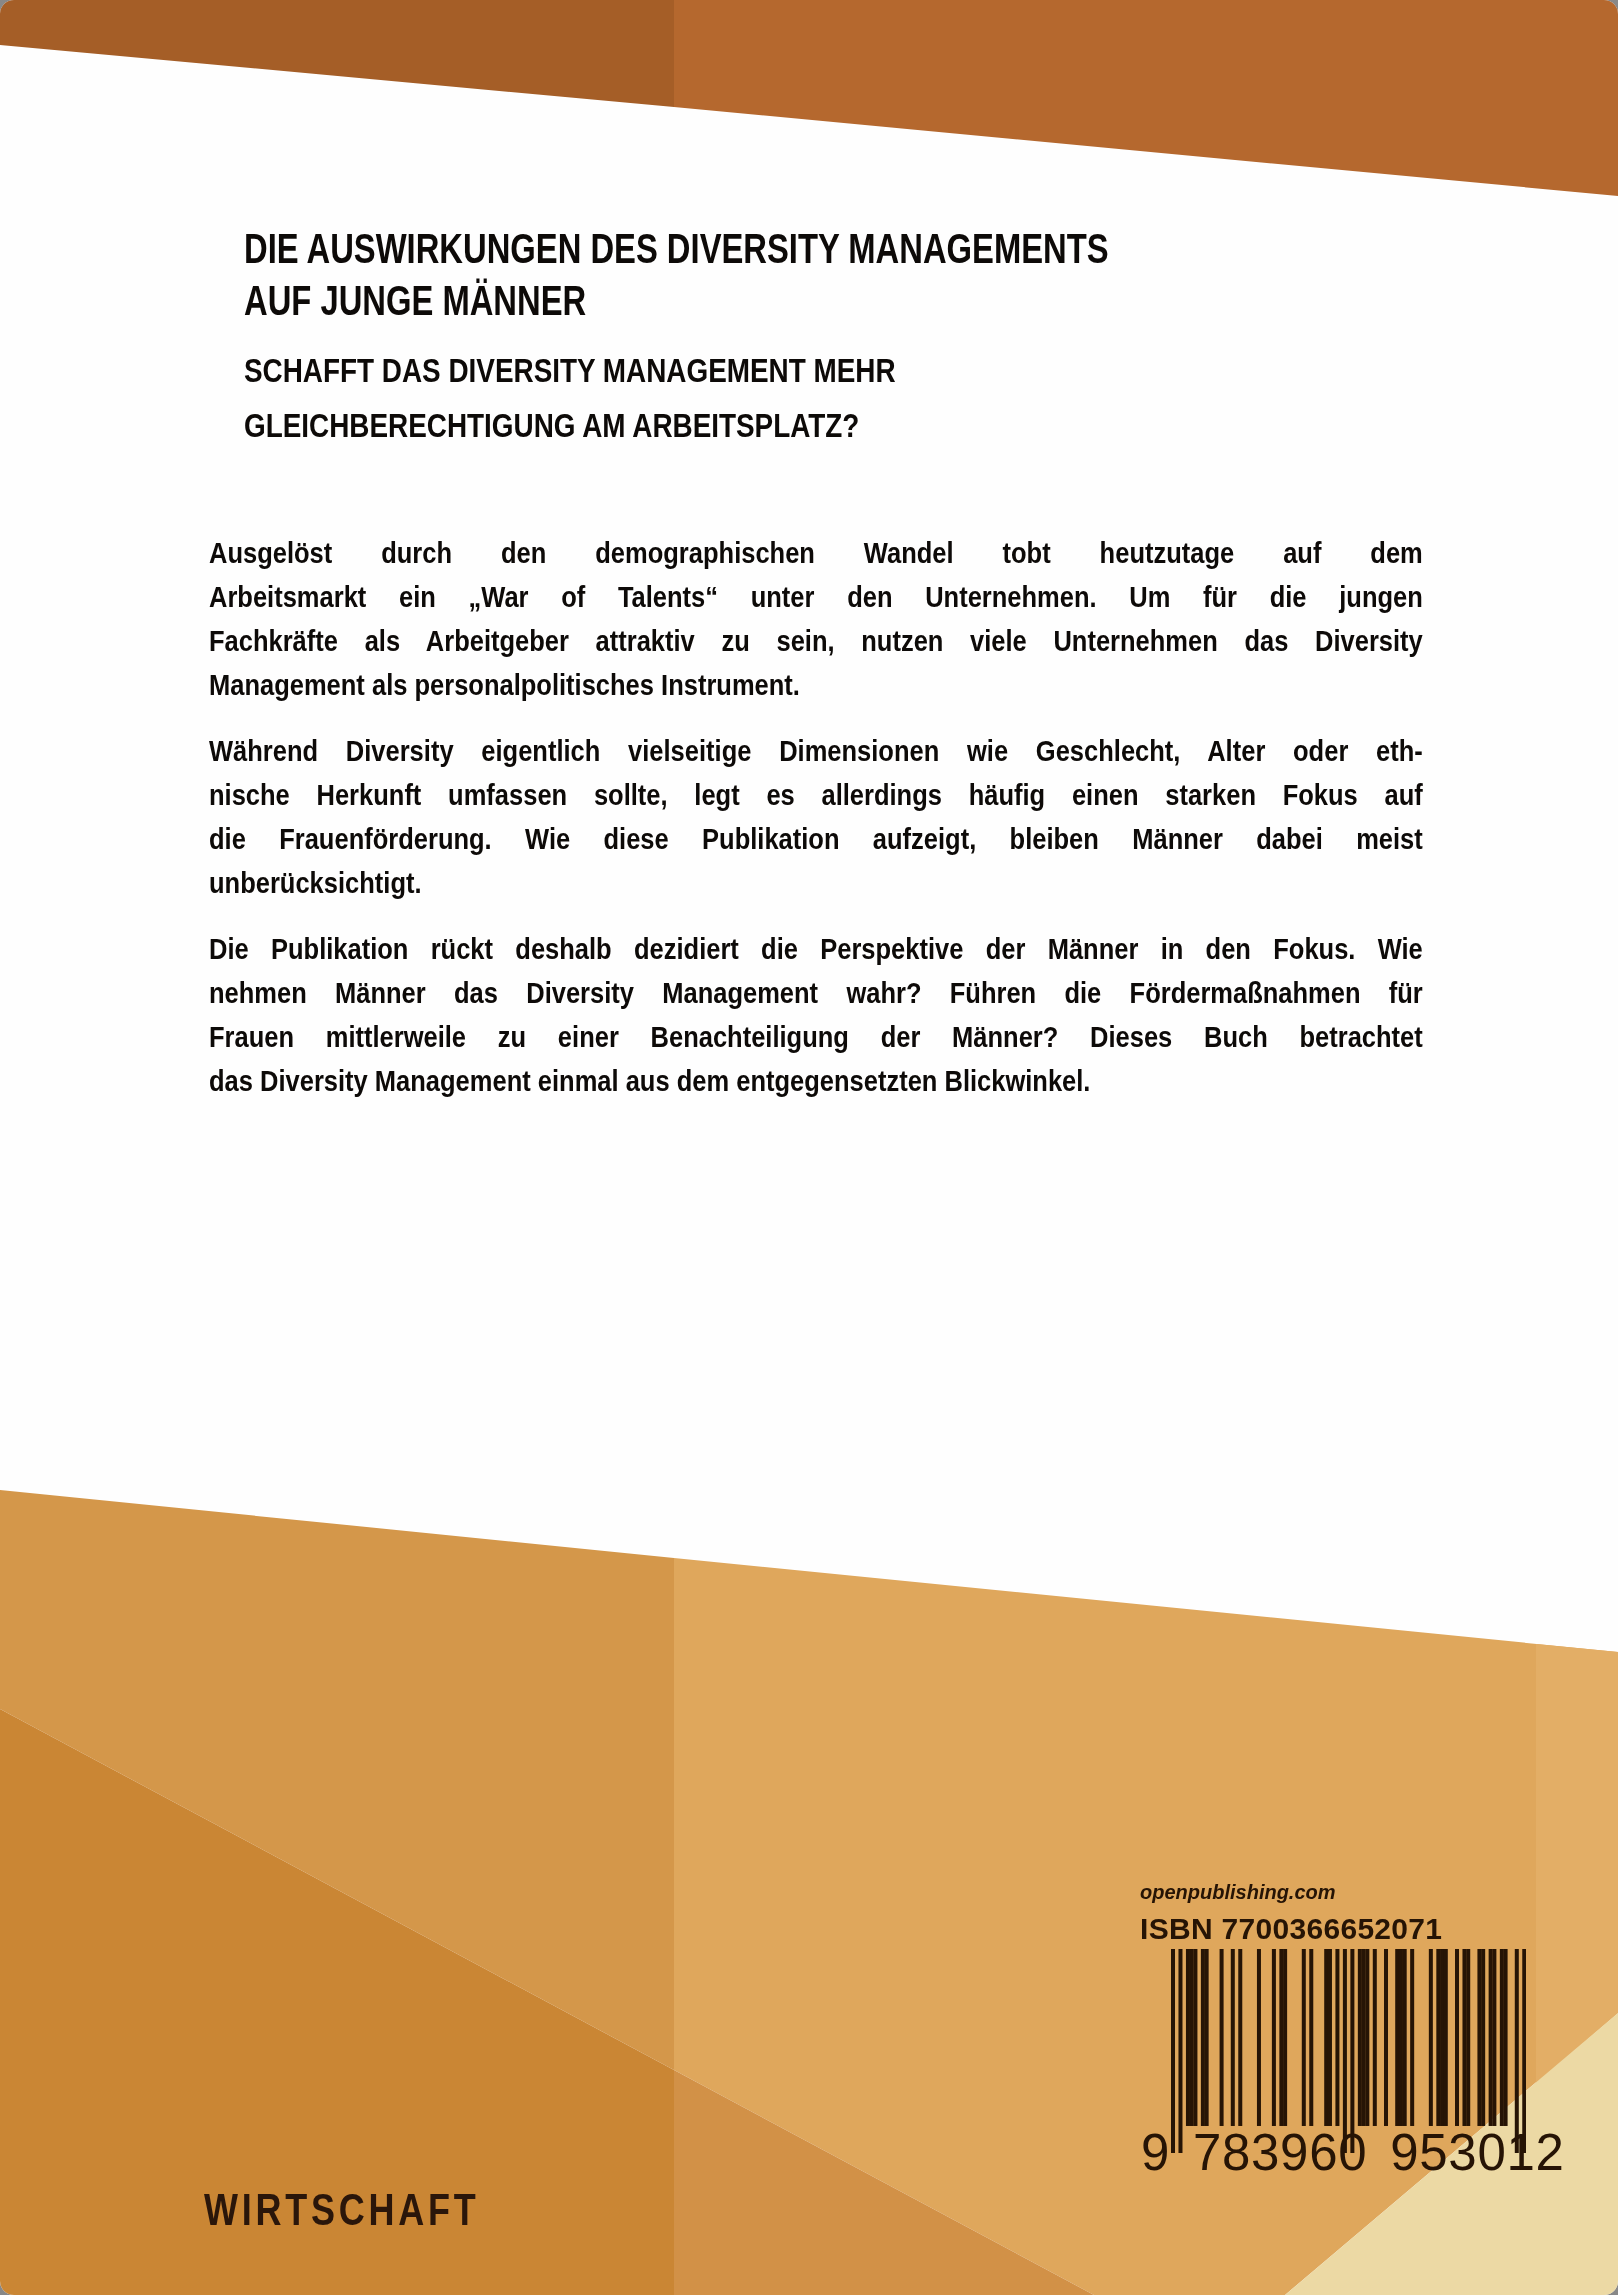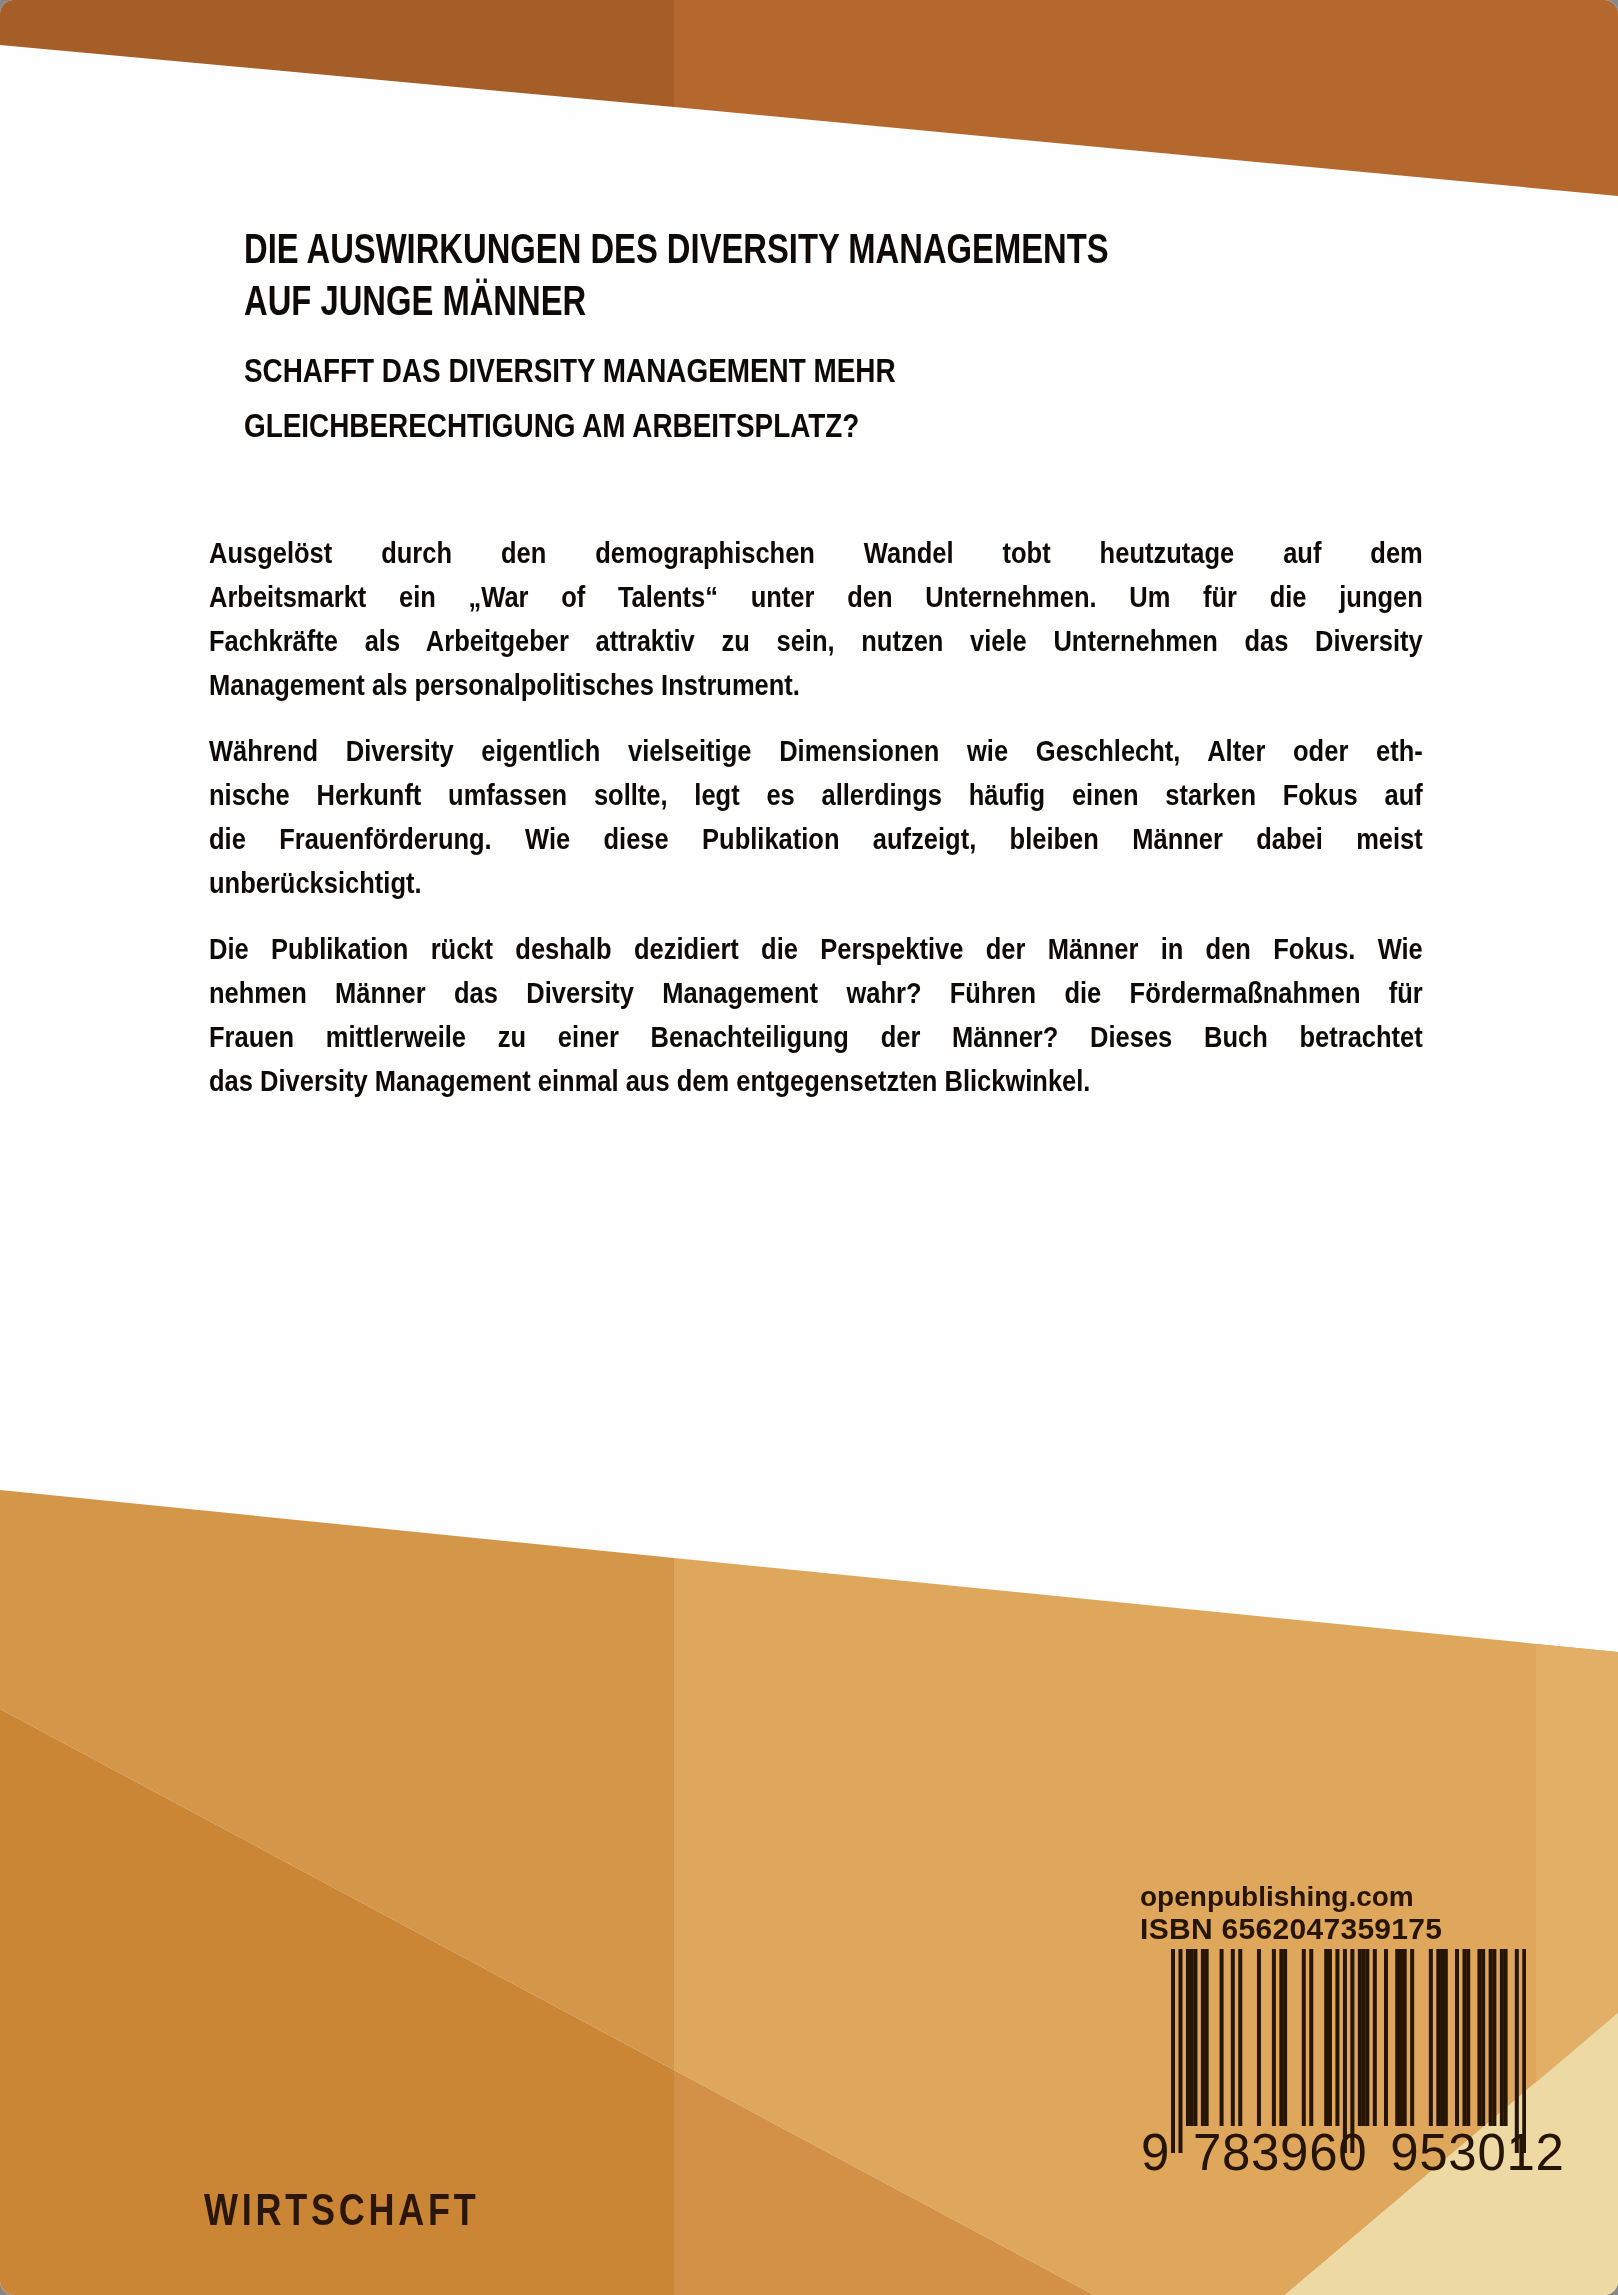--- a/index.html
+++ b/index.html
@@ -43,22 +43,23 @@
   .line.last{text-align-last:left;}
 
   .category{
     position:absolute;left:204px;top:2184px;
     font-size:45px;font-weight:bold;letter-spacing:4.7px;
     transform:scaleX(0.8);transform-origin:left top;
     color:#2a160a;white-space:nowrap;
   }
   .pub-site{
     position:absolute;left:1140px;top:1881px;
-    font-size:28px;font-weight:bold;color:var(--barcode-ink);
+    font-size:20px;font-weight:bold;color:var(--barcode-ink);
     white-space:nowrap;
+    font-style:italic;
   }
   .pub-isbn{
     position:absolute;left:1140px;top:1912px;
     font-size:30px;font-weight:bold;color:var(--barcode-ink);
     white-space:nowrap;letter-spacing:0.3px;
   }
   .barcode-svg{
     position:absolute;left:1171px;top:1949px;
     width:355px;height:204px;
     fill:var(--barcode-ink);
@@ -108,21 +109,21 @@
       </div>
       <div class="para">
         <div class="line">Die Publikation rückt deshalb dezidiert die Perspektive der Männer in den Fokus. Wie</div>
         <div class="line">nehmen Männer das Diversity Management wahr? Führen die Fördermaßnahmen für</div>
         <div class="line">Frauen mittlerweile zu einer Benachteiligung der Männer? Dieses Buch betrachtet</div>
         <div class="line last">das Diversity Management einmal aus dem entgegensetzten Blickwinkel.</div>
       </div>
     </div>
 
   <div class="pub-site">openpublishing.com</div>
-  <div class="pub-isbn">ISBN 6562047359175</div>
+  <div class="pub-isbn">ISBN 7700366652071</div>
   <svg class="barcode-svg" viewBox="0 0 526 302" preserveAspectRatio="none" xmlns="http://www.w3.org/2000/svg">
       <rect x="0.00" y="0" width="5.94" height="302"></rect>
       <rect x="11.07" y="0" width="5.94" height="302"></rect>
       <rect x="22.15" y="0" width="5.94" height="262"></rect>
       <rect x="27.68" y="0" width="5.94" height="262"></rect>
       <rect x="33.22" y="0" width="5.94" height="262"></rect>
       <rect x="44.29" y="0" width="5.94" height="262"></rect>
       <rect x="49.83" y="0" width="5.94" height="262"></rect>
       <rect x="71.98" y="0" width="5.94" height="262"></rect>
       <rect x="88.59" y="0" width="5.94" height="262"></rect>

